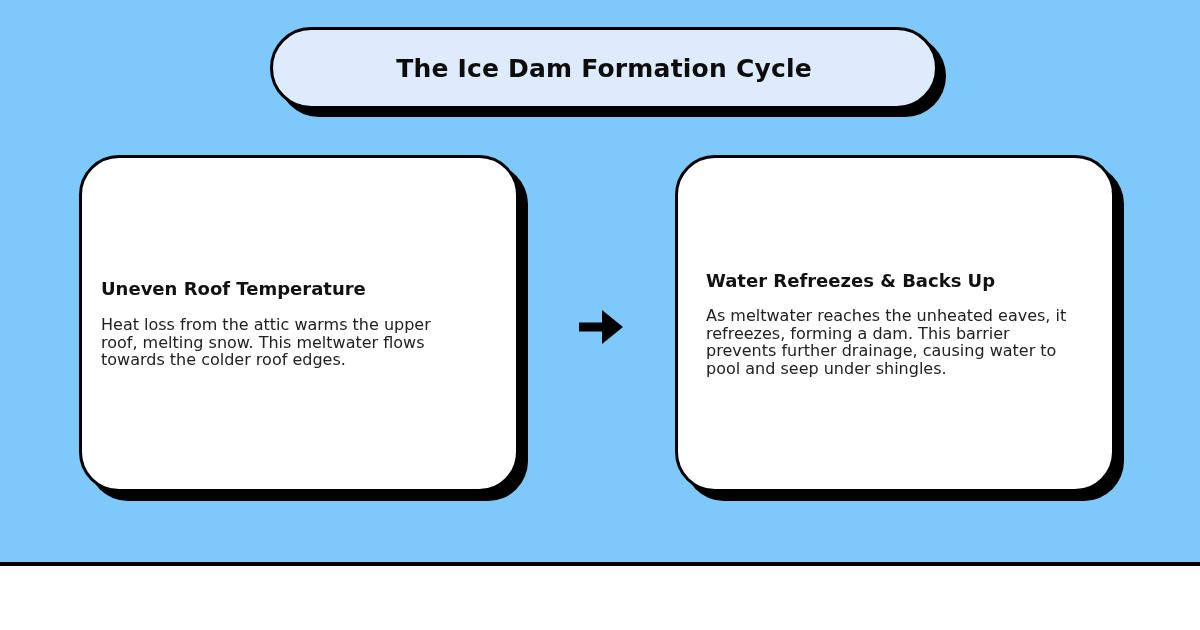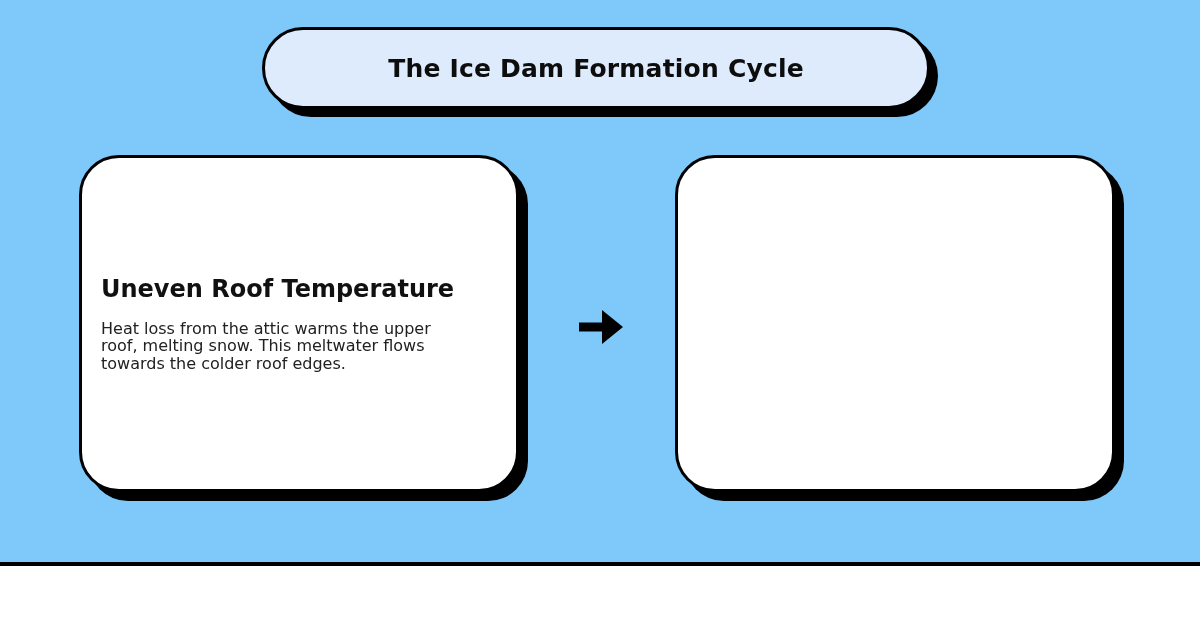--- a/index.html
+++ b/index.html
@@ -27,21 +27,21 @@
     position: absolute;
     left: 0; top: 0;
     width: 1200px;
     height: 566px;
     background: var(--background);
     border-bottom: 4px solid var(--outline);
   }
 
   .title-pill {
     position: absolute;
-    left: 262px;
+    left: 270px;
     top: 27px;
     width: 668px;
     height: 82px;
     background: var(--pill-fill);
     border: 3px solid var(--outline);
     border-radius: 45px;
     box-shadow: 8px 8px 0 var(--outline);
     display: flex;
     align-items: center;
     justify-content: center;
@@ -66,21 +66,21 @@
     display: flex;
     flex-direction: column;
     justify-content: center;
     align-items: flex-start;
   }
 
   .card-left  { left: 79px;  padding: 0 48px 0 19px; }
   .card-right { left: 675px; padding: 0 38px 0 28px; }
 
   .card h2 {
-    font-size: 24px;
+    font-size: 18px;
     font-weight: bold;
     color: var(--heading-text);
     line-height: 1.2;
     margin-bottom: 16px;
     text-align: center;
   }
 
   .card p {
     font-size: 16px;
     line-height: 1.1;
@@ -124,17 +124,19 @@
     </div>
 
     <div class="arrow" aria-hidden="true">
       <svg width="46" height="42" viewBox="0 0 46 42">
         <rect x="1" y="16.5" width="30" height="9" fill="#000000"></rect>
         <polygon points="24,4 45,21 24,38" fill="#000000"></polygon>
       </svg>
     </div>
 
     <div class="card card-right">
+      <h2>Water Refreezes &amp; Backs Up</h2>
+      <p>As meltwater reaches the unheated eaves, it refreezes, forming a dam. This barrier prevents further drainage, causing water to pool and seep under shingles.</p>
     </div>
 
   </div>
   <div class="footer-space"></div>
 </div>
 
 </body></html>

